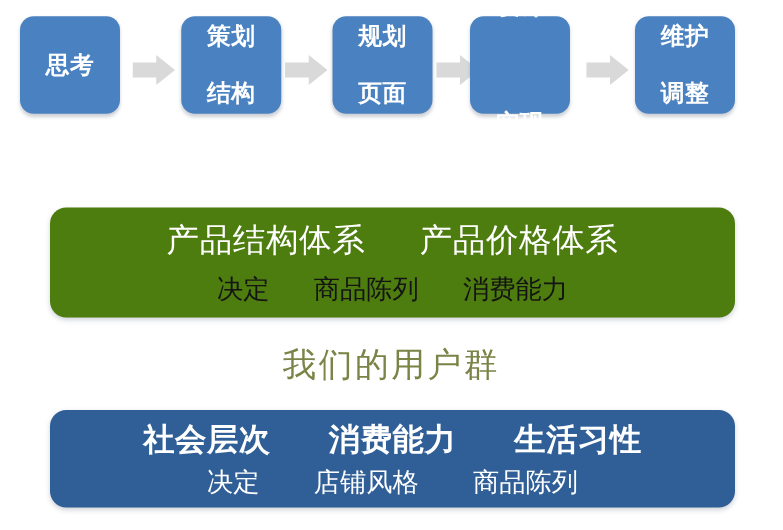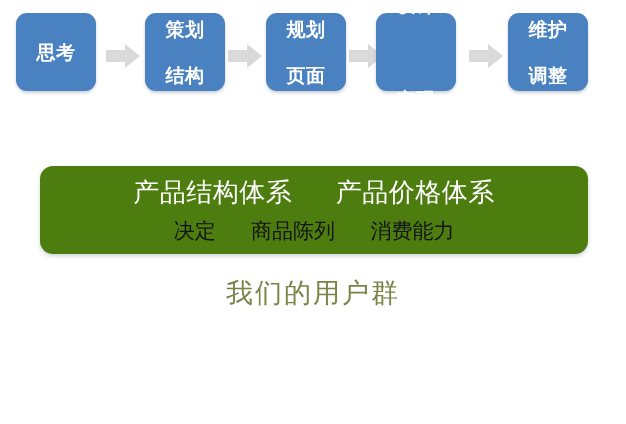--- a/index.html
+++ b/index.html
@@ -212,14 +212,30 @@
       <span>决定</span>
       <span class="gap"></span>
       <span>商品陈列</span>
       <span class="gap"></span>
       <span>消费能力</span>
     </div>
   </div>
 
   <div class="section-heading heading-users">我们的用户群</div>
 
+  <div class="banner banner-blue">
+    <div class="banner-main">
+      <span>社会层次</span>
+      <span class="gap"></span>
+      <span>消费能力</span>
+      <span class="gap"></span>
+      <span>生活习性</span>
+    </div>
+    <div class="banner-sub">
+      <span>决定</span>
+      <span class="gap"></span>
+      <span>店铺风格</span>
+      <span class="gap"></span>
+      <span>商品陈列</span>
+    </div>
+  </div>
 
 </div>
 
 </body></html>

